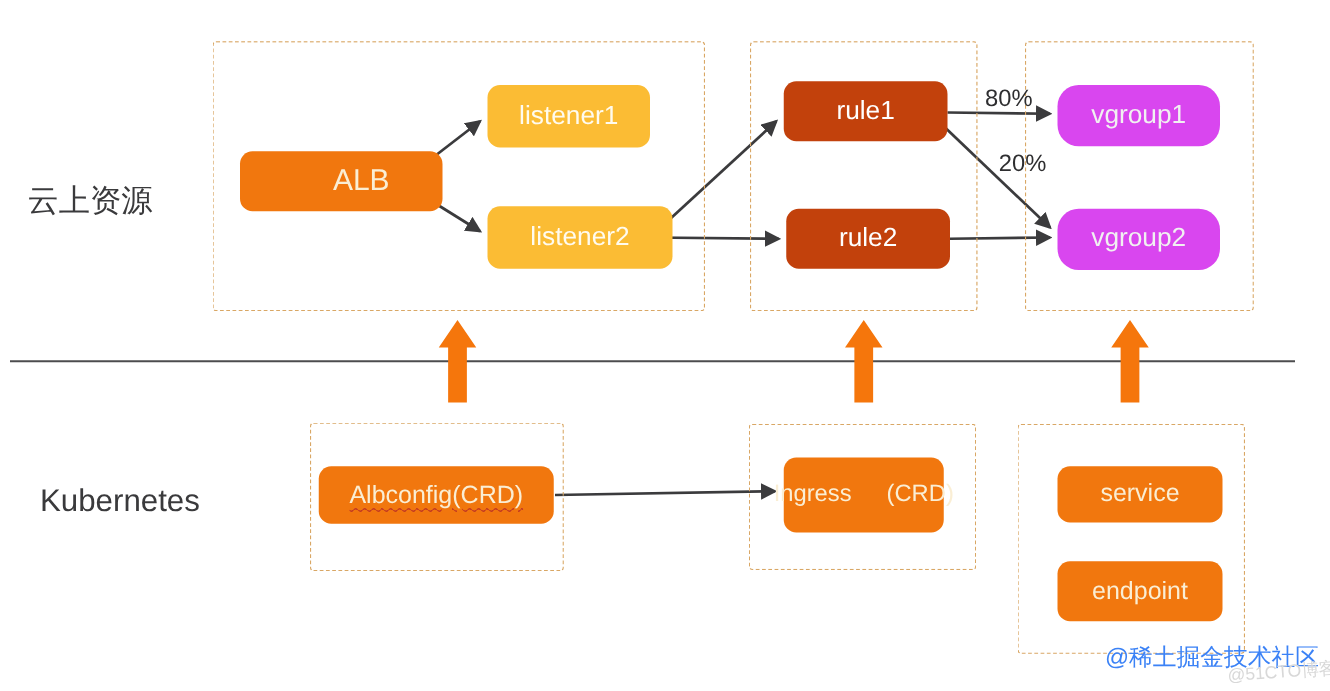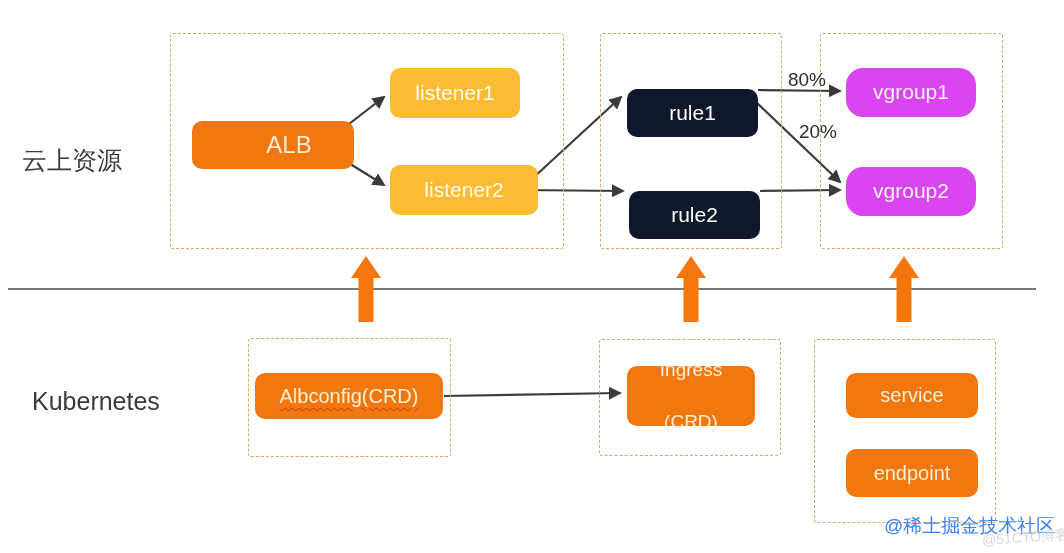--- a/index.html
+++ b/index.html
@@ -33,21 +33,21 @@
     z-index: 3;
     display: flex;
     align-items: center;
     justify-content: center;
     text-align: center;
     border-radius: 10px;
     line-height: 1.25;
   }
   .node.orange   { background: #f1770e; color: #faeed4; font-size: 21px; }
   .node.amber    { background: #fbbc34; color: #fffbef; font-size: 21px; }
-  .node.dark     { background: #0f172a; color: #ffffff; font-size: 21px; margin-top: 24px; }
+  .node.dark     { background: #c2410c; color: #ffffff; font-size: 21px; }
   .node.gray     { background: #d946ef; color: #f1f1f1; font-size: 21px; border-radius: 17px; }
   .node.alb-node { font-size: 24px; padding-left: 32px; }
   .squiggle {
     text-decoration-line: underline;
     text-decoration-style: wavy;
     text-decoration-color: #c43a21;
     text-decoration-thickness: 1px;
     text-underline-offset: 4px;
   }
   .section-label {
@@ -126,21 +126,21 @@
   <div class="node dark" style="left:629px; top:167px; width:131px; height:48px;">rule2</div>
   <div class="node gray" style="left:846px; top:68px; width:130px; height:49px;">vgroup1</div>
   <div class="node gray" style="left:846px; top:167px; width:130px; height:49px;">vgroup2</div>
 
   <div class="edge-label" style="left:784px; top:69px; width:46px;">80%</div>
   <div class="edge-label" style="left:794px; top:121px; width:48px;">20%</div>
 
   <div class="node orange" style="left:255px; top:373px; width:188px; height:46px; font-size:20px;">
     <span class="squiggle">Albconfig(CRD)</span>
   </div>
-  <div class="node orange" style="left:627px; top:366px; width:128px; height:60px; font-size:19px; flex-direction:column;gap:28px;">
+  <div class="node orange" style="left:627px; top:366px; width:128px; height:60px; font-size:19px; flex-direction:row;gap:28px;">
     <span>Ingress</span>
     <span>(CRD)</span>
   </div>
   <div class="node orange" style="left:846px; top:373px; width:132px; height:45px; font-size:20px;">service</div>
   <div class="node orange" style="left:846px; top:449px; width:132px; height:48px; font-size:20px;">endpoint</div>
 
   <div class="watermark-primary" style="left:884px; top:513px;">@稀土掘金技术社区</div>
   <div class="watermark-secondary" style="left:982px; top:529px;">@51CTO博客</div>
 
 </div>

